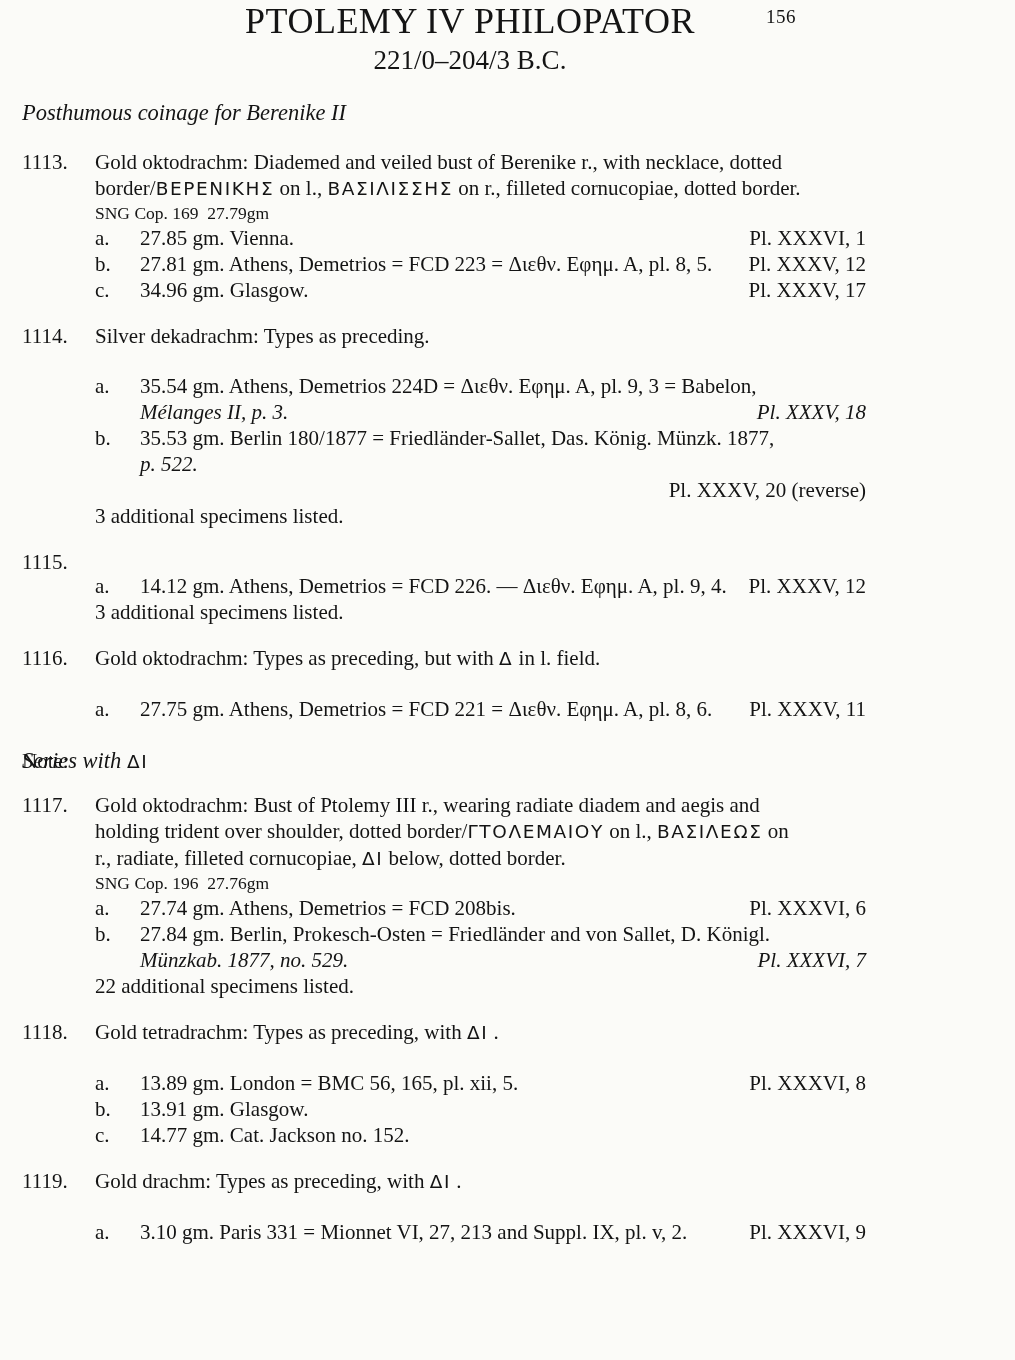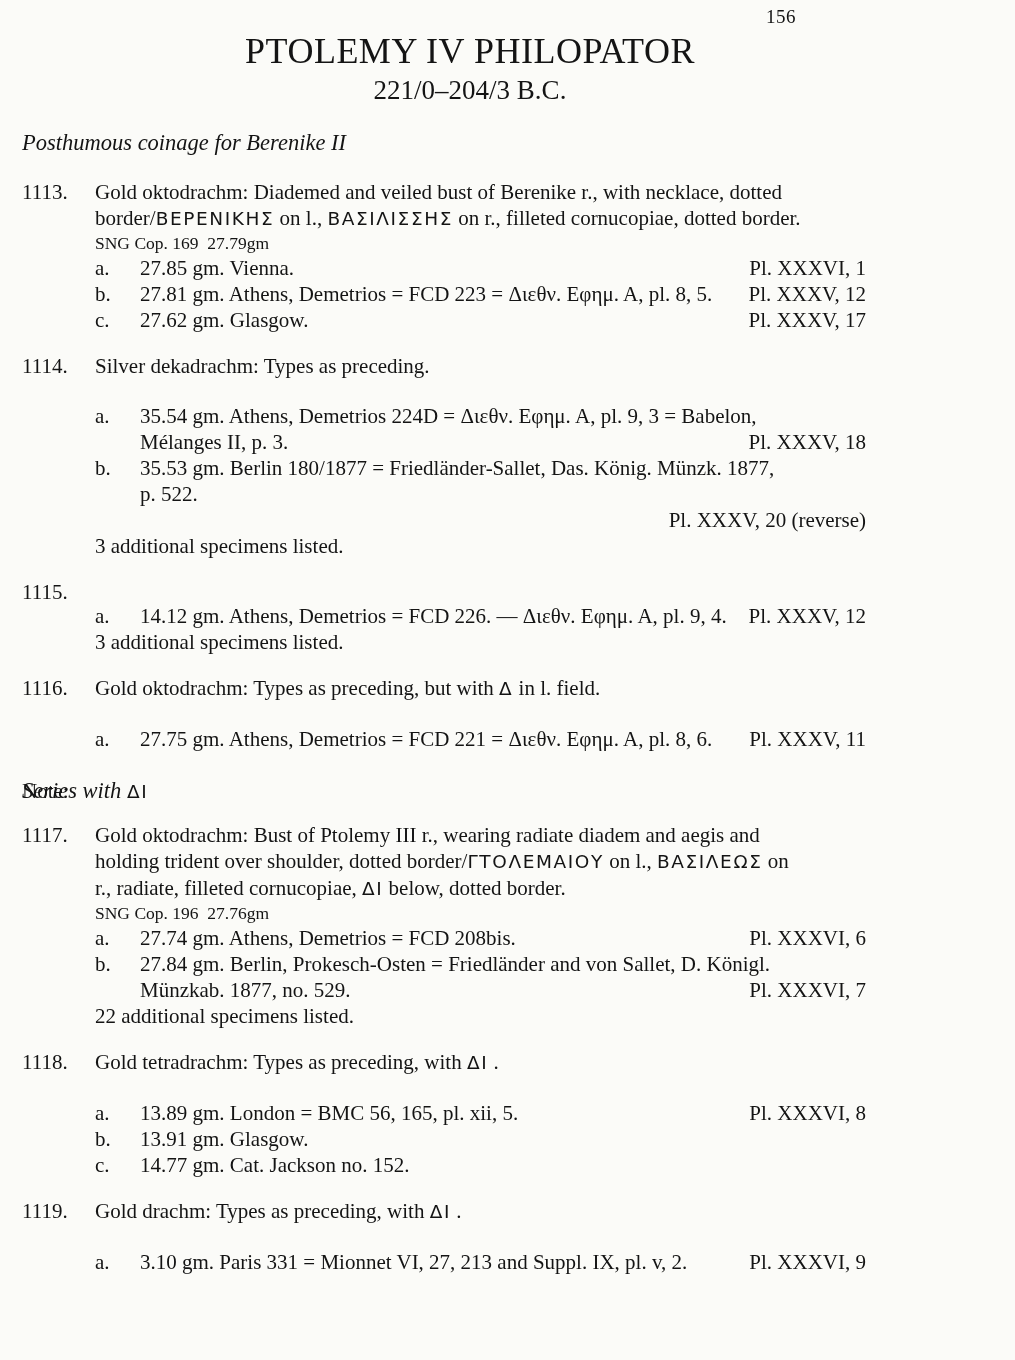--- a/index.html
+++ b/index.html
@@ -8,21 +8,21 @@
     background:#fbfbf8;color:#141414;
     font-family:"Liberation Serif","DejaVu Serif",serif;
     font-size:21px;
     -webkit-font-smoothing:antialiased;
   }
   .page{position:relative;width:891px;height:1360px;}
   .page-number{
     position:absolute;top:6px;right:95px;
     font-size:19px;letter-spacing:.5px;
   }
-  .masthead{width:940px;margin:0;padding-top:30px;text-align:center;}
+  .masthead{width:940px;margin:0;text-align:center;}
   .title{font-size:36px;letter-spacing:.5px;white-space:nowrap;}
   .subtitle{font-size:27px;margin-top:3px;white-space:nowrap;}
   .body-col{position:relative;}
   .block{margin-top:20px;}
   .blk-0{margin-top:24px;}
   .blk-1{margin-top:23px;}
   .blk-5{margin-top:26px;}
   .blk-6{margin-top:23px;}
   .blk-7{margin-top:17px;}
   .section-h{
@@ -33,21 +33,21 @@
   .num{
     position:absolute;left:22px;top:0;line-height:26px;white-space:nowrap;
   }
   .hline{line-height:26px;white-space:nowrap;}
   .sng{font-size:17.5px;line-height:23px;white-space:pre;}
   .gap{height:24px;}
   .line{display:flex;line-height:26px;}
   .letter{flex:0 0 45px;white-space:nowrap;}
   .txt{white-space:nowrap;}
   .line .plate{margin-left:auto;padding-left:14px;white-space:nowrap;}
-  .line.cont{padding-left:45px;}
+  .line.cont{padding-left:45px;font-style:italic;}
   .line.plateonly{justify-content:flex-end;}
   .line.footer{padding-left:0;}
   .greek{
     font-family:"DejaVu Sans",sans-serif;
     font-size:18.5px;letter-spacing:1.6px;
   }
   .note-text{line-height:26px;white-space:nowrap;}
 </style>
 </head>
 <body>
@@ -70,21 +70,21 @@
           <span class="txt">27.85 gm. Vienna.</span>
           <span class="plate">Pl. XXXVI, 1</span>
         </div>
         <div class="line item">
           <span class="letter">b.</span>
           <span class="txt">27.81 gm. Athens, Demetrios = FCD 223 = Διεθν. Εφημ. Α, pl. 8, 5.</span>
           <span class="plate">Pl. XXXV, 12</span>
         </div>
         <div class="line item">
           <span class="letter">c.</span>
-          <span class="txt">27.62 gm. Glasgow.</span>
+          <span class="txt">34.96 gm. Glasgow.</span>
           <span class="plate">Pl. XXXV, 17</span>
         </div>
       </section>
       <section class="entry block blk-2">
         <span class="num">1114.</span>
         <div class="hline"><span>Silver dekadrachm: Types as preceding.</span></div>
         <div class="gap"></div>
         <div class="line item">
           <span class="letter">a.</span>
           <span class="txt">35.54 gm. Athens, Demetrios 224D = Διεθν. Εφημ. Α, pl. 9, 3 = Babelon,</span>

